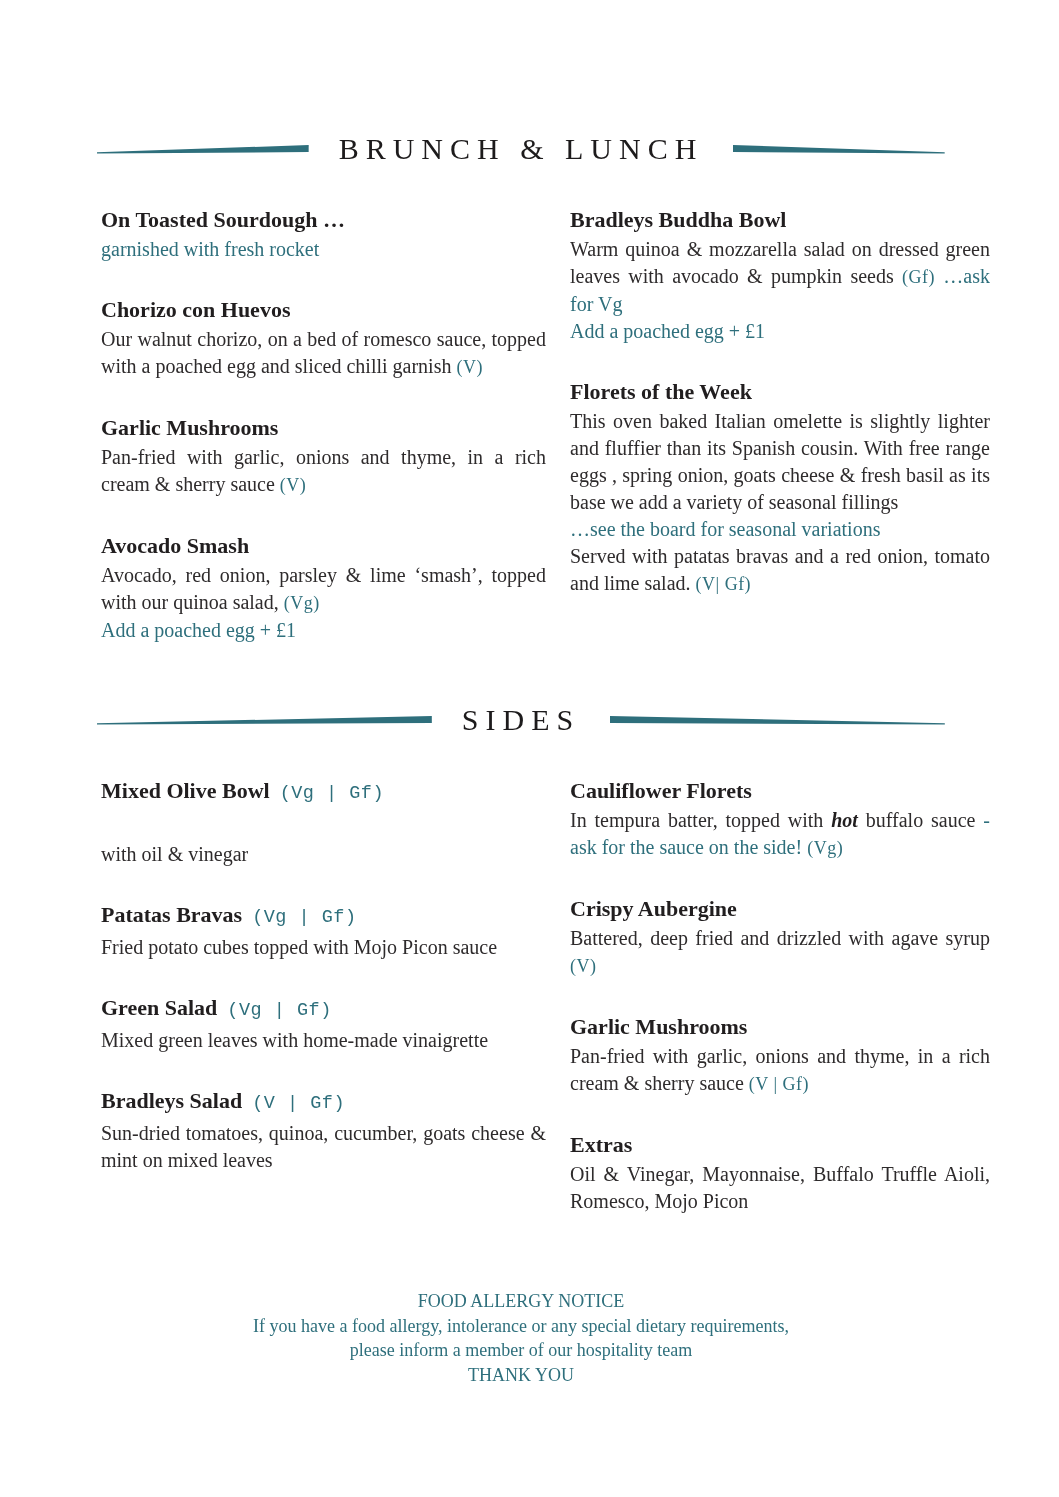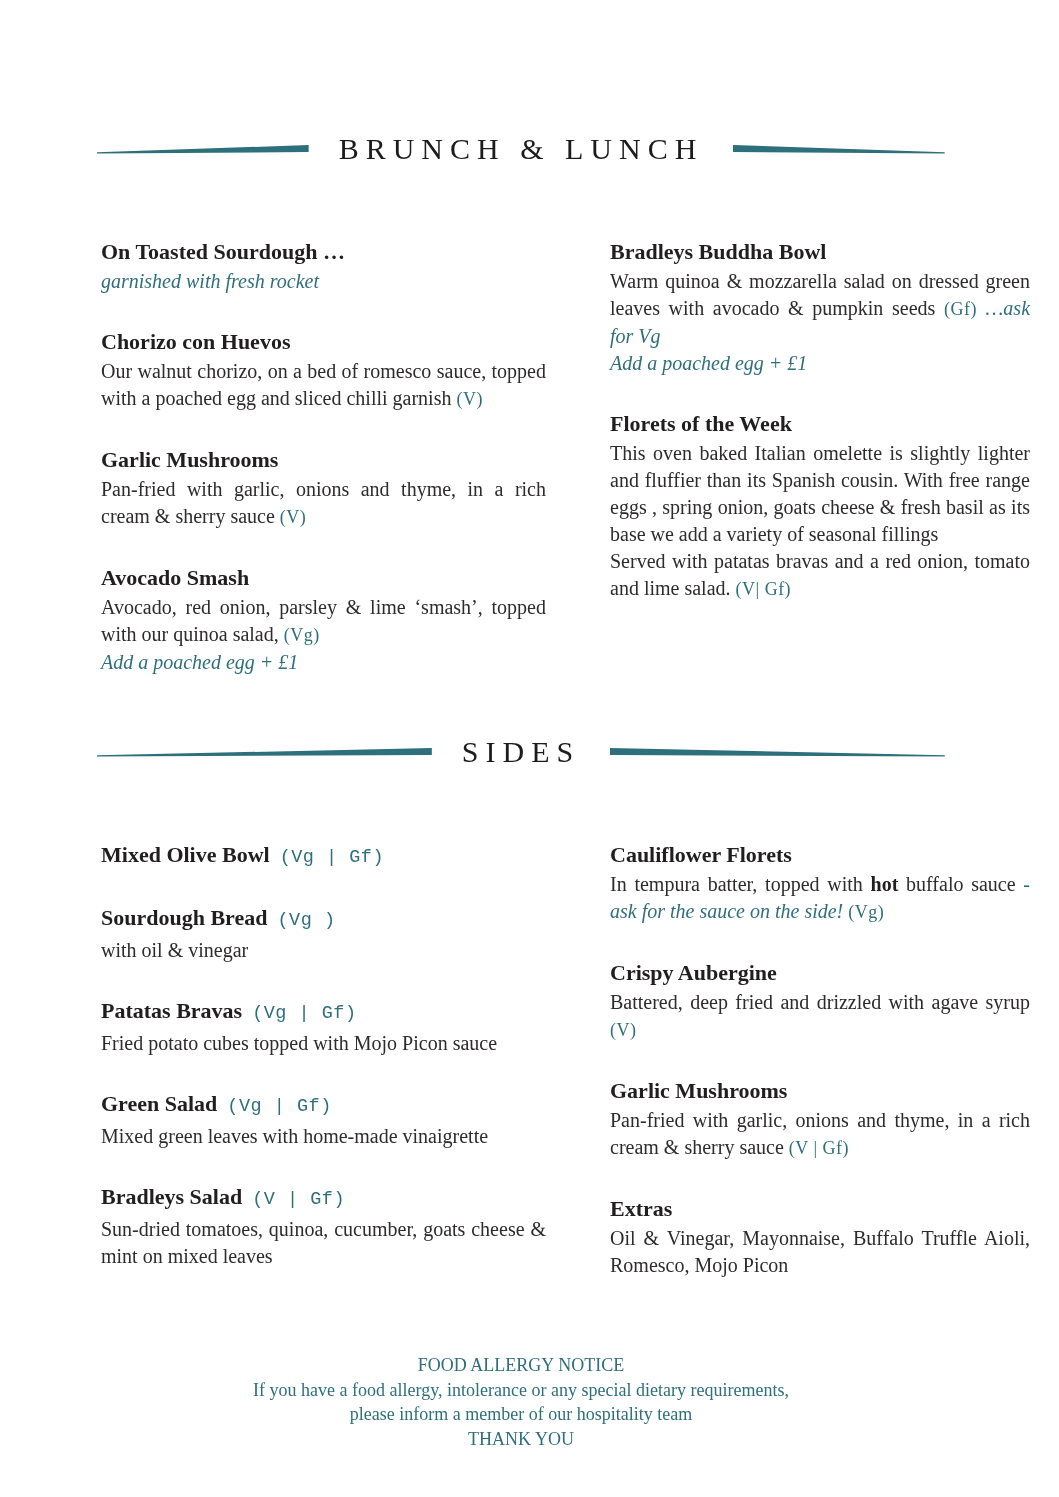--- a/index.html
+++ b/index.html
@@ -13,31 +13,31 @@
     font-family:"Liberation Serif","DejaVu Serif",serif;
     box-sizing:border-box;padding-top:131px;overflow:hidden;position:relative;
   }
   .section-header{display:flex;align-items:center;gap:30px;padding:0 97px;}
   .section-title{
     font-size:30px;letter-spacing:7px;color:#1d1b1c;font-weight:400;
     white-space:nowrap;line-height:36px;
   }
   .divider{flex:1;color:var(--accent);}
   .divider svg{width:100%;height:10px;display:block;}
-  .columns{display:flex;padding:0 0 0 101px;margin-top:72px;gap:40px;}
+  .columns{display:flex;padding:0 0 0 101px;margin-top:40px;}
   .col{width:445px;}
   .col + .col{margin-left:24px;width:420px;}
   .item{margin-bottom:34px;}
   .item-title{font-size:22px;font-weight:700;color:var(--ink);line-height:26px;margin:0 0 3px 0;}
   .title-tag{font-weight:400;font-size:18.5px;color:var(--accent);margin-left:10px;letter-spacing:0.5px;font-family:Liberation Mono, monospace;}
   .body{margin:0;font-size:20px;line-height:27px;color:var(--body);text-align:justify;}
   .seg-plain{}
-  .seg-bold{font-weight:700;color:var(--ink);}
+  .seg-bold{font-weight:700;color:var(--ink);font-style:italic;}
   .seg-tag{color:var(--accent);font-size:18px;letter-spacing:0.5px;}
-  .seg-note{color:var(--accent);font-style:italic;}
+  .seg-note{color:var(--accent);}
   .sides-header{margin-top:24px;}
   .footer{margin-top:40px;text-align:center;color:var(--accent);font-size:18px;line-height:24.5px;}
   .footer-line{white-space:nowrap;}
 </style>
 </head>
 <body>
 
 <div class="page">
 
   <div class="section-header">
@@ -76,20 +76,21 @@
       </div>
     <div class="col">
         <div class="item">
           <div class="item-title"><span>Bradleys Buddha Bowl</span></div>
           <p class="body"><span class="seg-plain">Warm quinoa &amp; mozzarella salad on dressed green leaves with avocado &amp; pumpkin seeds  </span><span class="seg-tag">(Gf)</span><span class="seg-plain"> </span><span class="seg-note">…ask for Vg</span></p>
           <p class="body"><span class="seg-note">Add a poached egg  + £1</span></p>
         </div>
         <div class="item">
           <div class="item-title"><span>Florets of the Week</span></div>
           <p class="body"><span class="seg-plain">This oven baked Italian omelette is slightly lighter and fluffier than its Spanish cousin. With free range eggs , spring onion, goats cheese &amp; fresh basil as its base we add a variety of  seasonal fillings</span></p>
+          <p class="body"><span class="seg-note">…see the board for seasonal variations</span></p>
           <p class="body"><span class="seg-plain">Served with patatas bravas and a red onion, tomato and lime salad.  </span><span class="seg-tag">(V| Gf)</span></p>
         </div>
       </div>
   </div>
 
   <div class="section-header sides-header">
     <span class="divider">
       <svg viewBox="0 0 100 10" preserveAspectRatio="none" aria-hidden="true">
           <polygon points="0,8.3 100,1 100,8 0,9.6" fill="currentColor"></polygon>
         </svg>
@@ -101,21 +102,20 @@
         </svg>
     </span>
   </div>
 
   <div class="columns">
     <div class="col">
         <div class="item">
           <div class="item-title"><span>Mixed Olive Bowl</span><span class="title-tag">(Vg | Gf)</span></div>
         </div>
         <div class="item">
-          <div class="item-title"><span>Sourdough Bread</span><span class="title-tag">(Vg )</span></div>
           <p class="body"><span class="seg-plain">with oil &amp; vinegar</span></p>
         </div>
         <div class="item">
           <div class="item-title"><span>Patatas Bravas</span><span class="title-tag">(Vg | Gf)</span></div>
           <p class="body"><span class="seg-plain">Fried potato cubes topped with Mojo Picon sauce</span></p>
         </div>
         <div class="item">
           <div class="item-title"><span>Green Salad</span><span class="title-tag">(Vg | Gf)</span></div>
           <p class="body"><span class="seg-plain">Mixed green leaves with home-made vinaigrette</span></p>
         </div>

